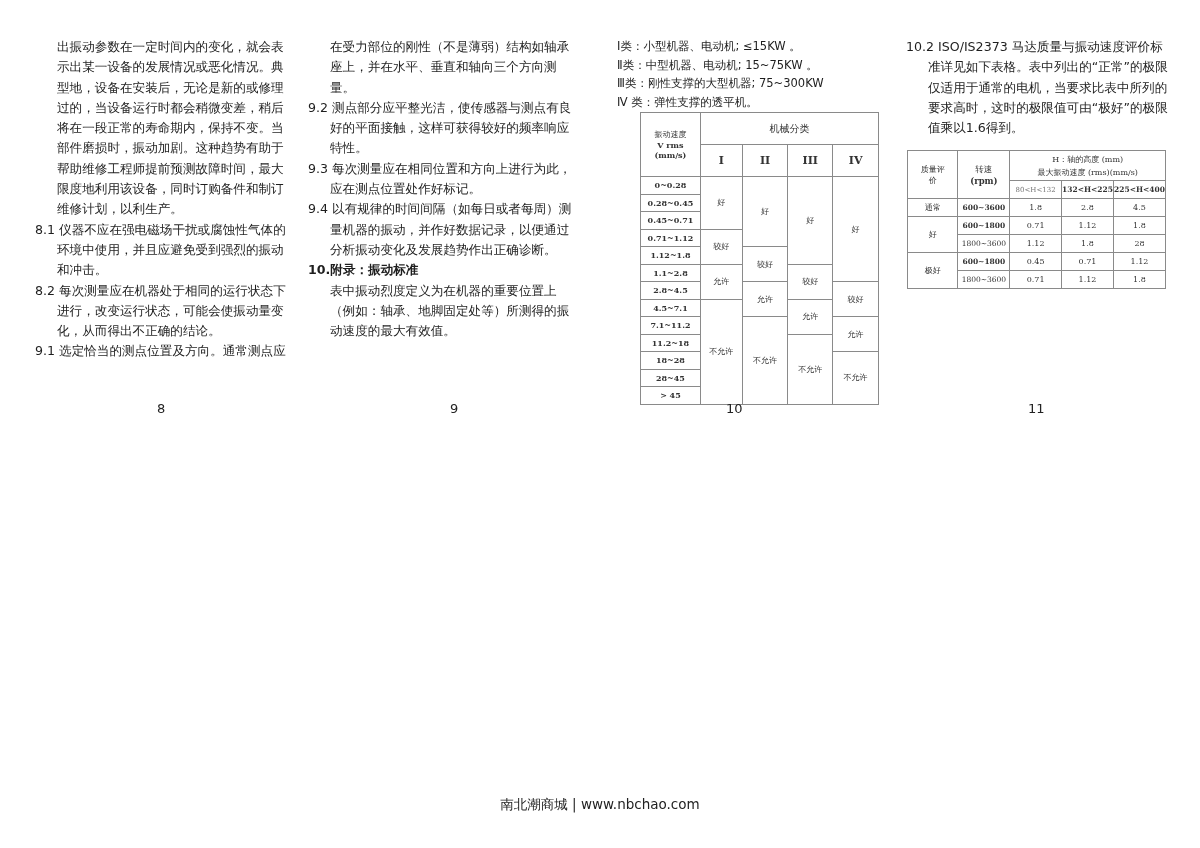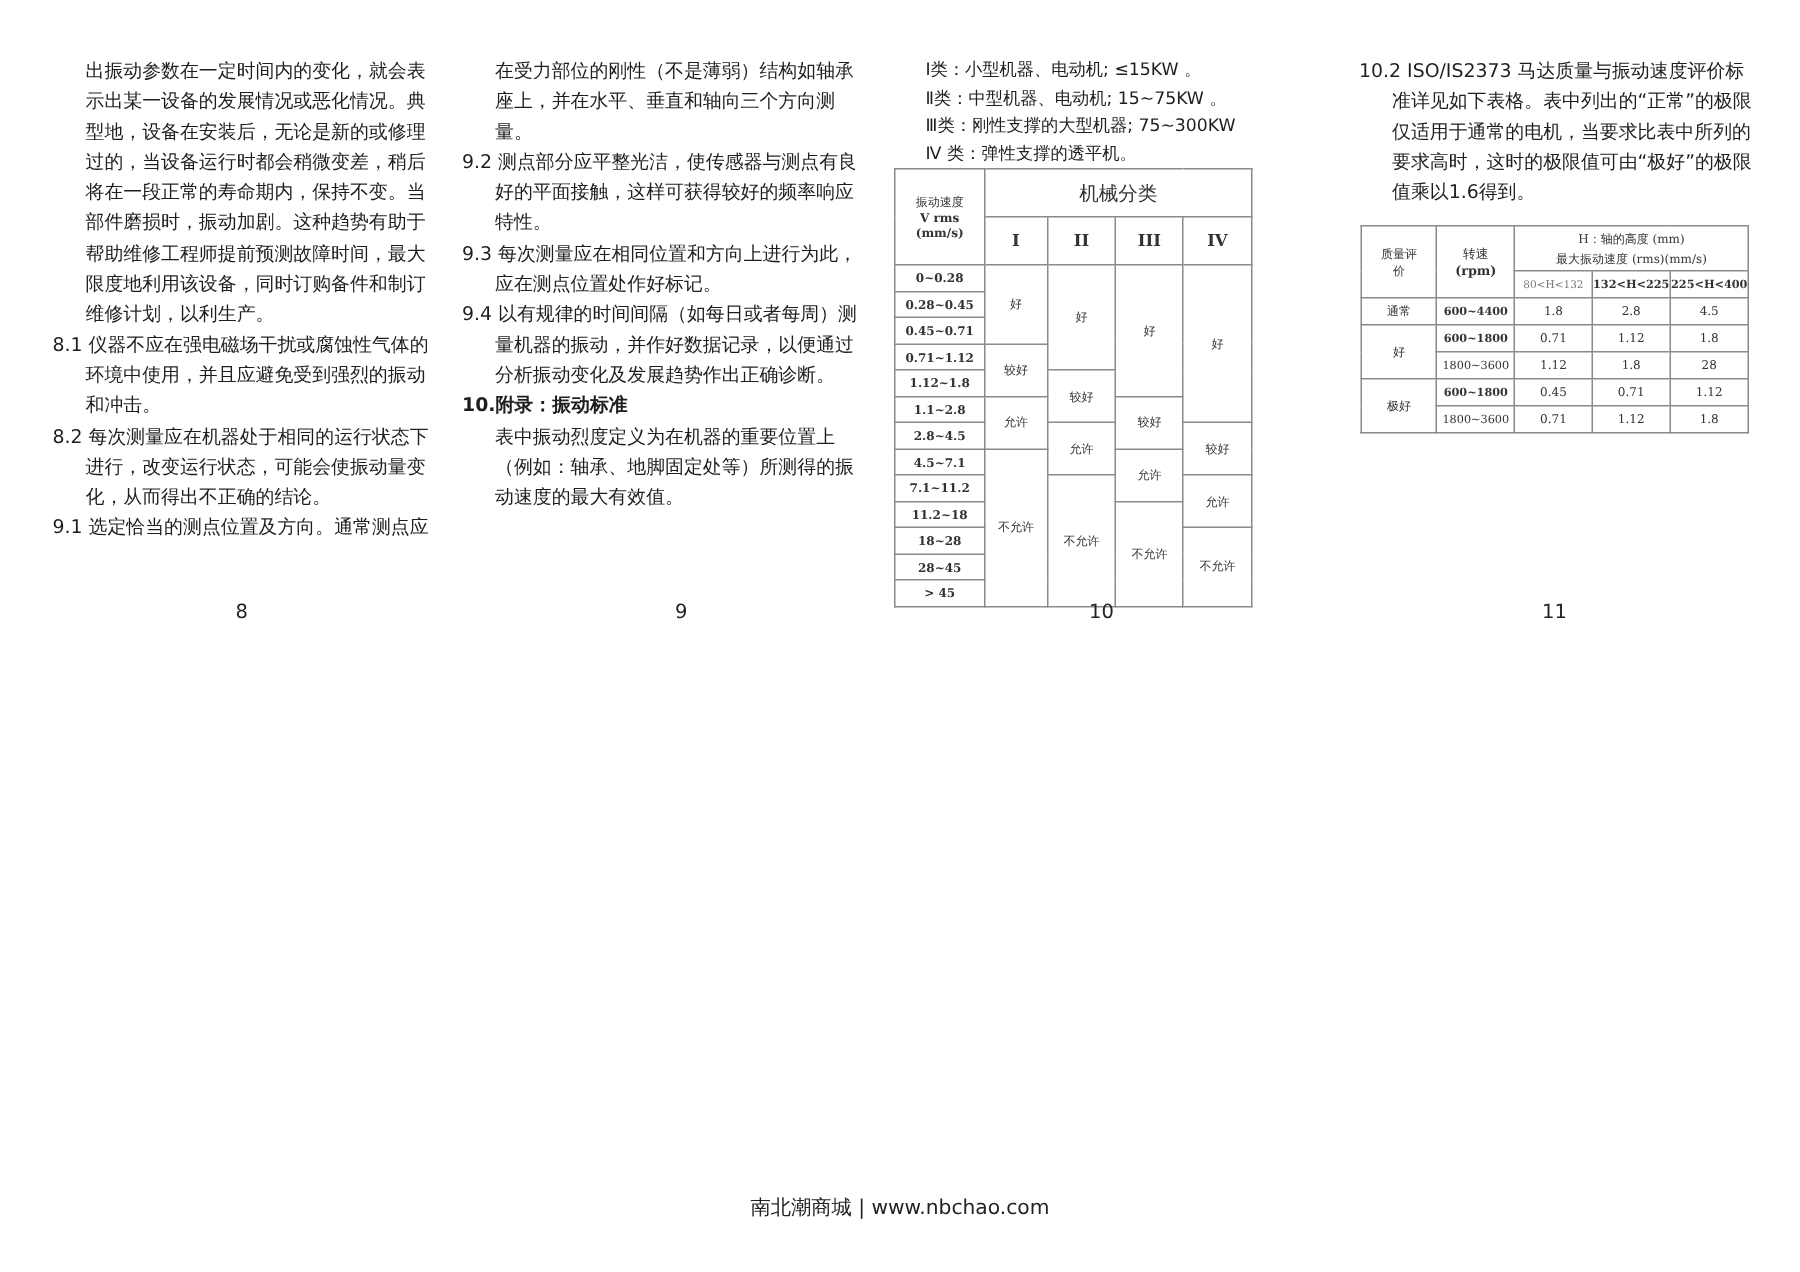--- a/index.html
+++ b/index.html
@@ -44,36 +44,36 @@
 </div>
 <div class="pnum" style="left:450px;">9</div>
 
 <div class="col cls" style="left:617px; width:250px; top:37px;">
   <div>Ⅰ类：小型机器、电动机; ≤15KW 。</div>
   <div>Ⅱ类：中型机器、电动机; 15~75KW 。</div>
   <div>Ⅲ类：刚性支撑的大型机器; 75~300KW</div>
   <div>Ⅳ 类：弹性支撑的透平机。</div>
 </div>
 
-<table id="t1" style="left:596px; top:112px; width:239px;">
+<table id="t1" style="left:640px; top:112px; width:239px;">
   <colgroup>
       <col style="width:60px">
       <col style="width:42px">
       <col style="width:46px">
       <col style="width:45px">
       <col style="width:46px">
     </colgroup>
   <tbody>
       <tr style="height:32px;">
     <th rowspan="2">
       <div>振动速度</div>
       <div class="rl">V rms</div>
       <div class="rl">(mm/s)</div>
     </th>
-    <th colspan="4" style="font-size:13px;">机械分类</th>
+    <th colspan="4" style="font-size:10px;">机械分类</th>
   </tr>
   <tr style="height:32px;">
     <th class="roman">I</th>
     <th class="roman">II</th>
     <th class="roman">III</th>
     <th class="roman">IV</th>
   </tr>
   <tr style="height:17.5px;">
     <td class="rl">0~0.28</td>
     <td rowspan="3">好</td>
@@ -157,21 +157,21 @@
       <div>最大振动速度 (rms)(mm/s)</div>
     </th>
   </tr>
   <tr style="height:18px;">
     <th class="sm" style="color:#777;">80&lt;H&lt;132</th>
     <th class="b">132&lt;H&lt;225</th>
     <th class="b">225&lt;H&lt;400</th>
   </tr>
   <tr style="height:18px;">
     <td>通常</td>
-    <td class="b">600~4400</td>
+    <td class="b">600~3600</td>
     <td>1.8</td>
     <td>2.8</td>
     <td>4.5</td>
   </tr>
   <tr style="height:18px;">
     <td rowspan="2">好</td>
     <td class="b">600~1800</td>
     <td>0.71</td>
     <td>1.12</td>
     <td>1.8</td>

